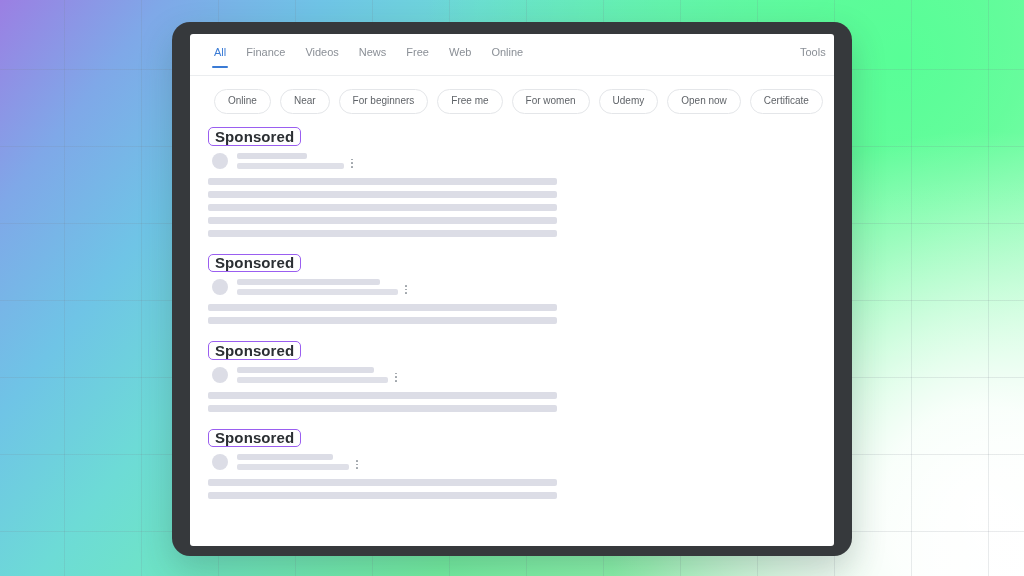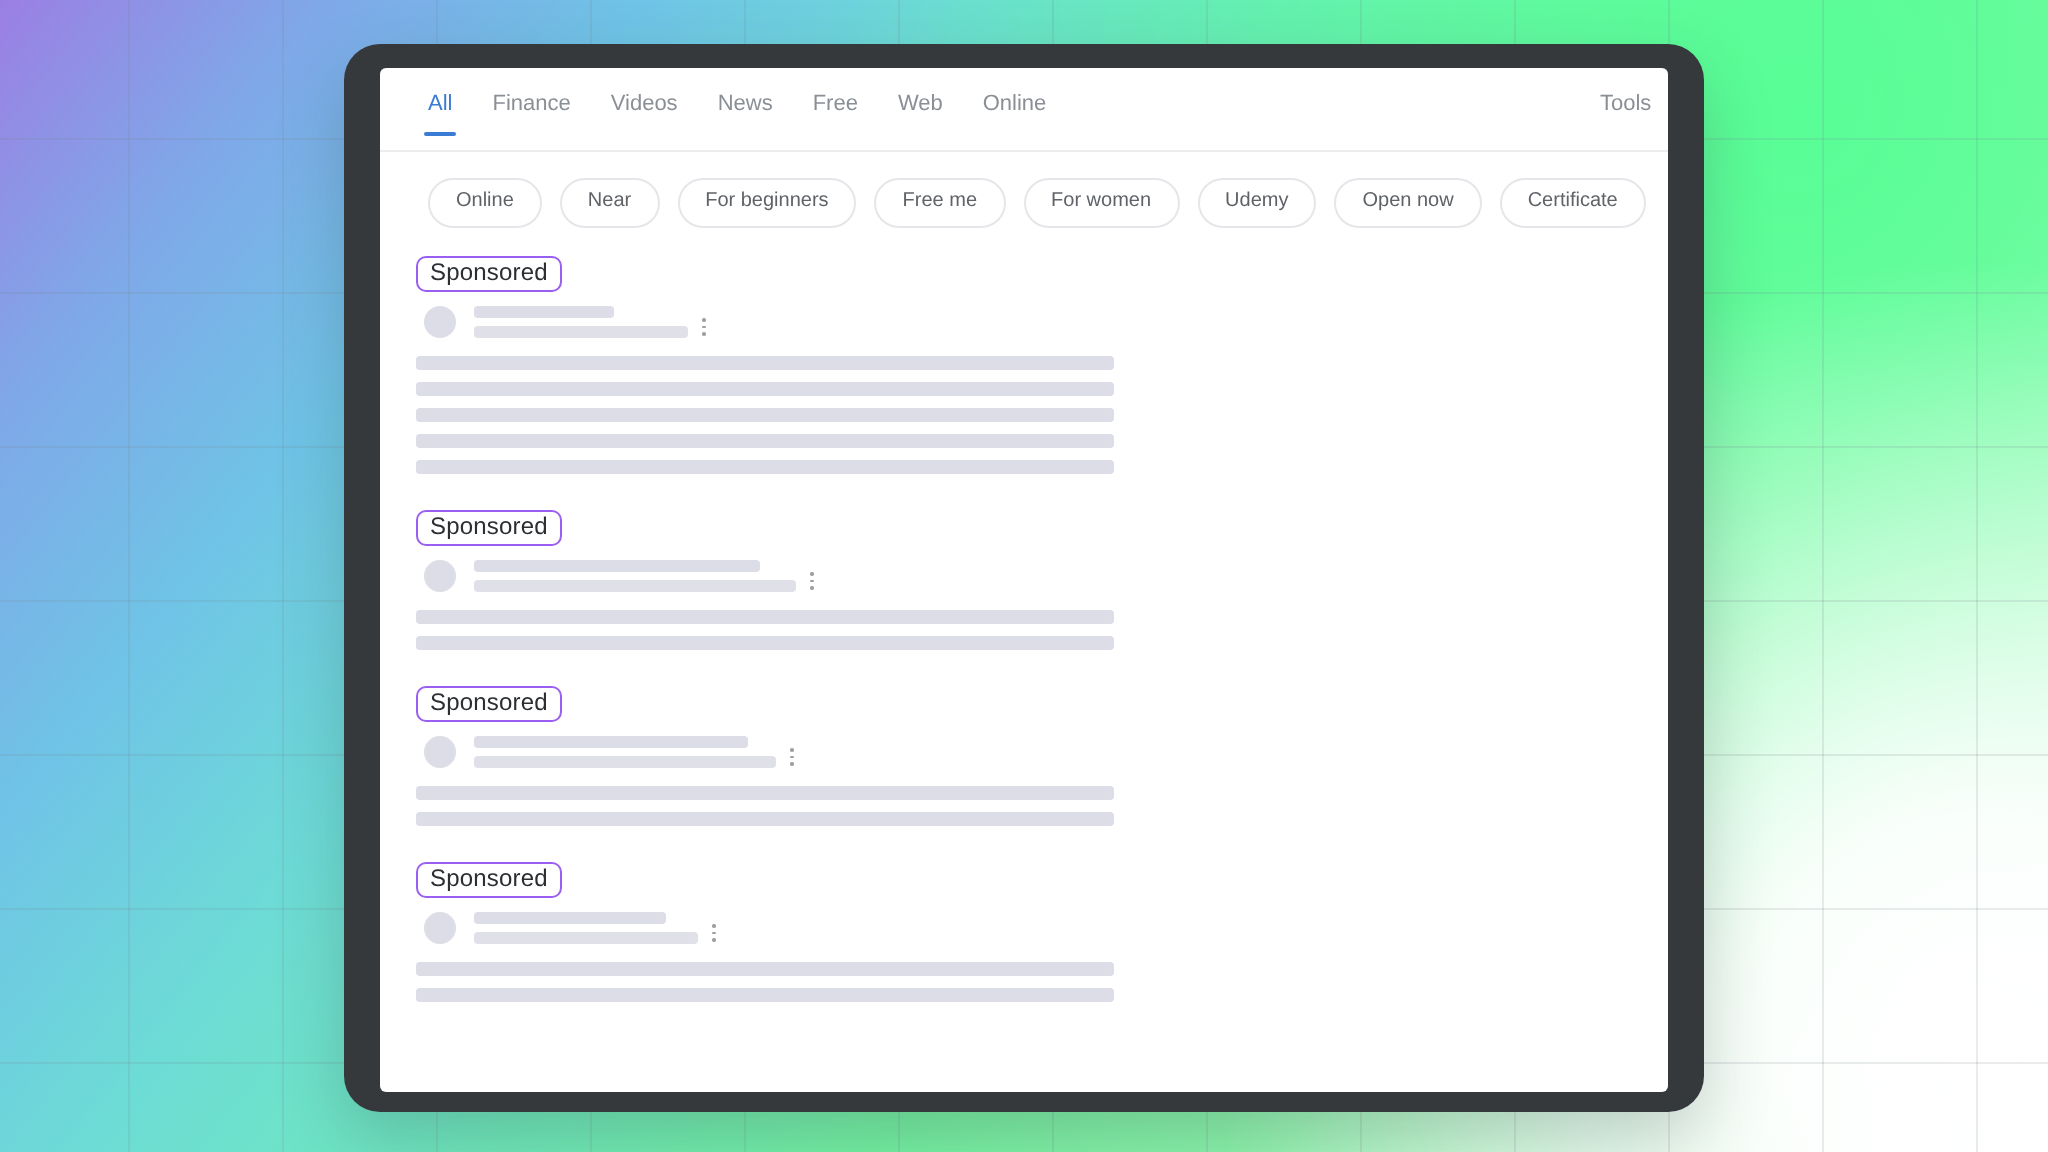--- a/index.html
+++ b/index.html
@@ -142,22 +142,22 @@
     padding: 13px 0 0 0;
   }
   .result-block {
     padding-left: 18px;
     margin-bottom: 17px;
   }
   .badge {
     display: inline-block;
     border: 1.6px solid #9a5ef0;
     border-radius: 5px;
-    font-size: 12px;
-    font-weight: normal;
+    font-size: 15px;
+    font-weight: bold;
     color: #2b2f33;
     padding: 2.5px 6px 3px 6px;
     line-height: 11px;
     letter-spacing: 0.1px;
     background: #fff;
   }
   .result-head {
     display: flex;
     align-items: center;
     margin-top: 7px;

